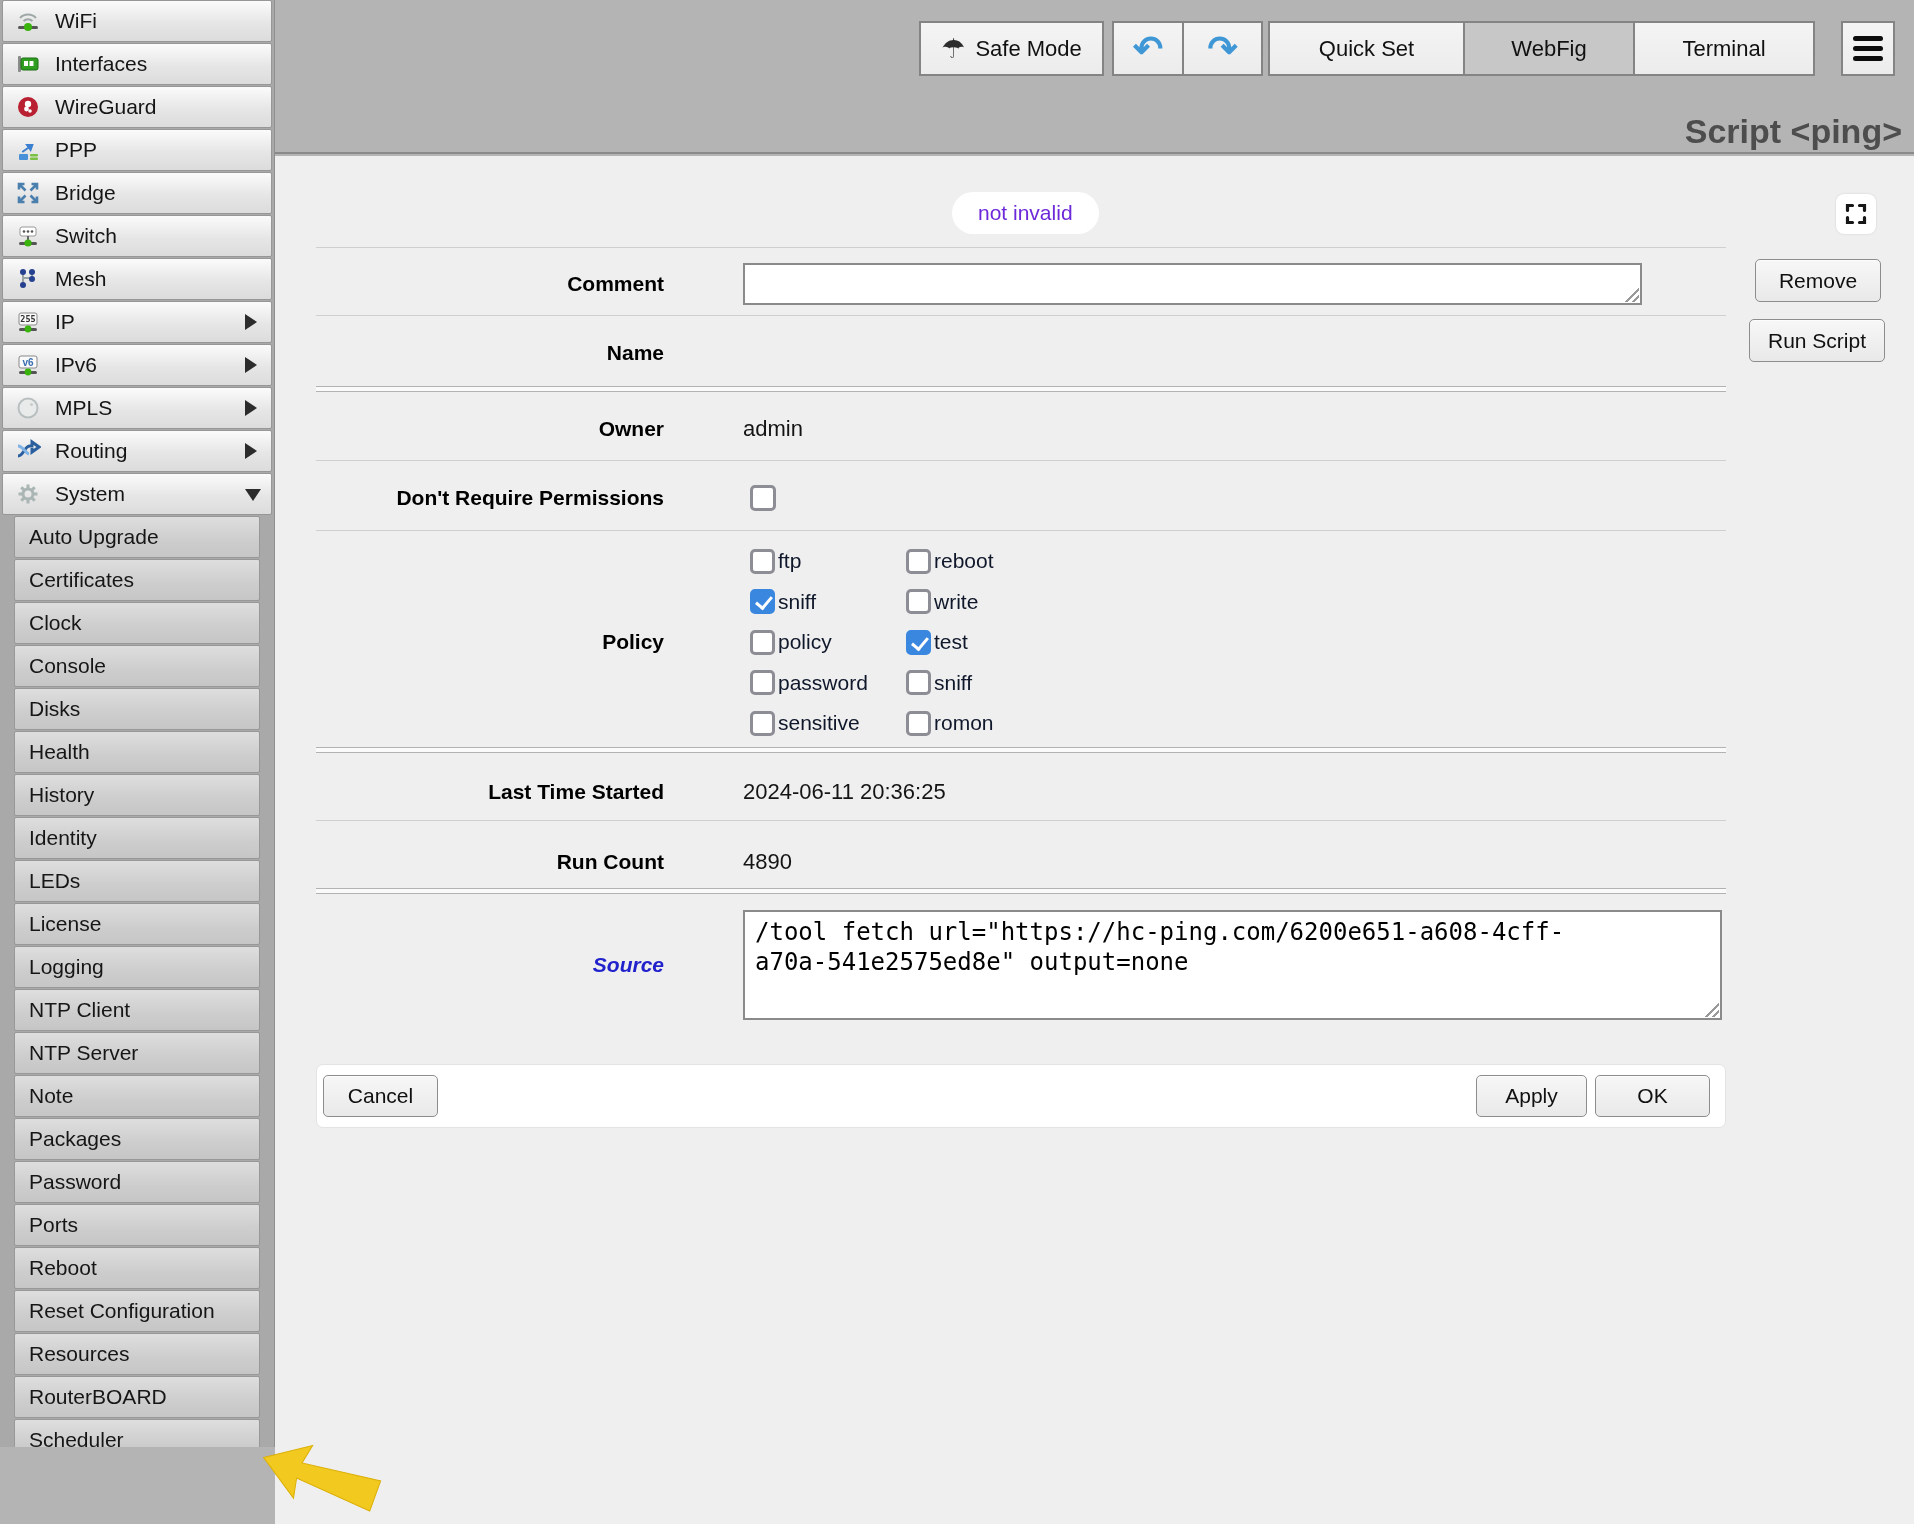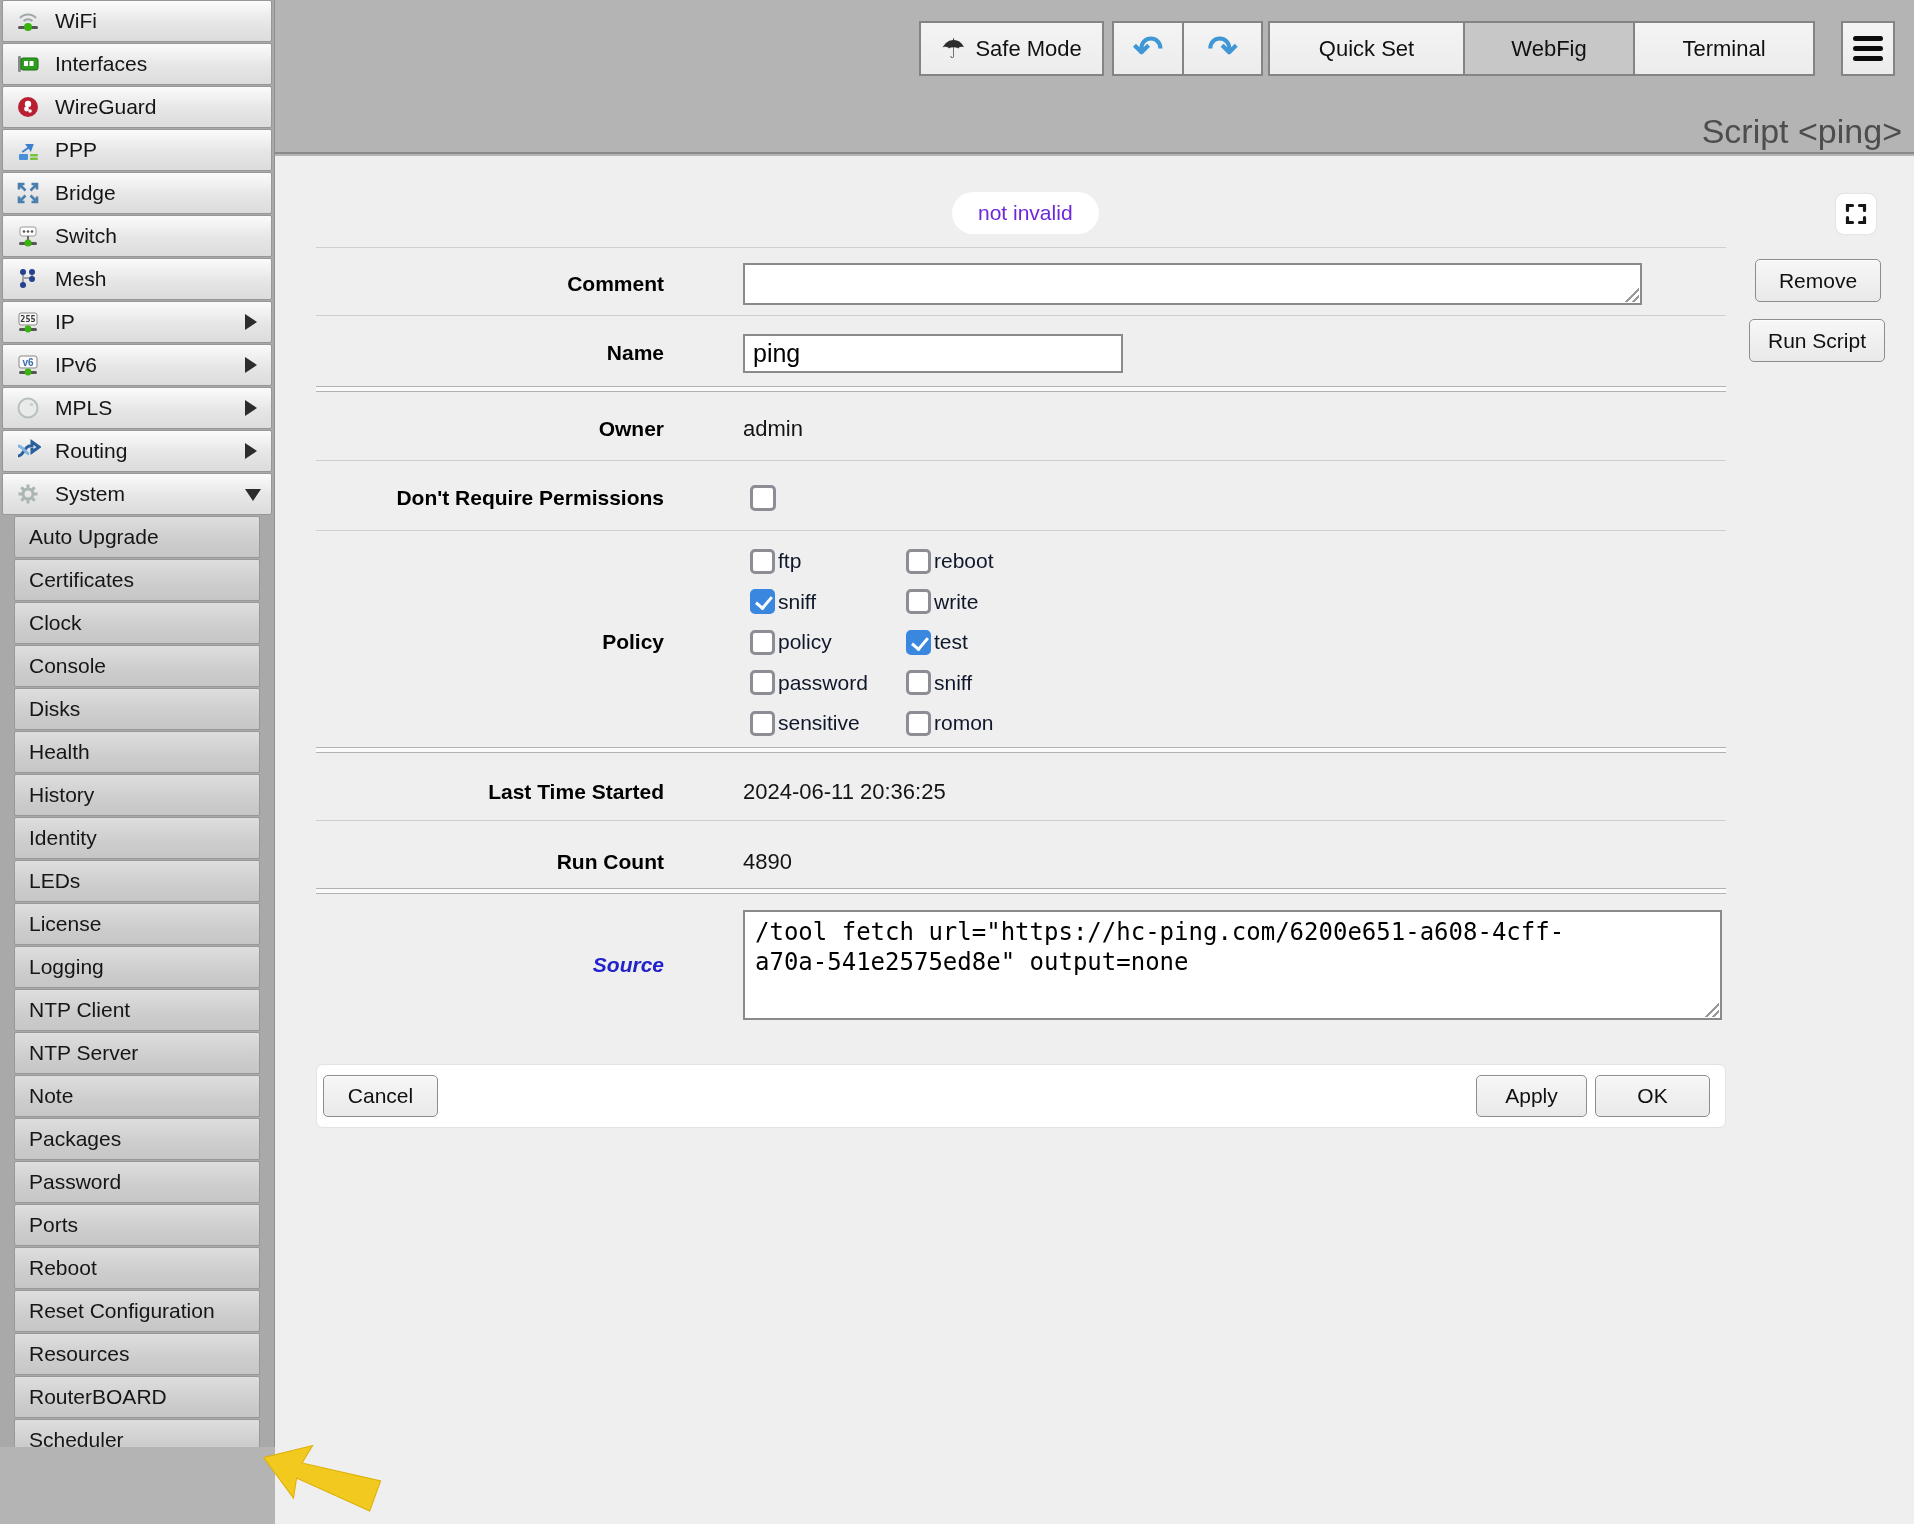--- a/index.html
+++ b/index.html
@@ -28,21 +28,21 @@
   
   .topbar{position:absolute;left:275px;top:0;width:1639px;height:154px;background:#b4b4b4;
           border-bottom:2px solid #8a8a8a;box-sizing:border-box;z-index:1;}
   .tbtn{position:absolute;top:21px;height:55px;border:2px solid #848484;background:linear-gradient(#f4f4f4,#ececec);
         display:flex;align-items:center;justify-content:center;font-size:22px;box-sizing:border-box;cursor:pointer;}
   .tbtn.active{background:#c7c7c7;}
   .umb{font-size:27px;margin-right:10px;color:#2d2d2d;}
   .arrow-glyph{font-size:36px;font-weight:bold;color:#3f97d6;line-height:1;}
   .burger{display:flex;flex-direction:column;gap:5px;}
   .burger span{display:block;width:30px;height:5px;background:#0c0c0c;border-radius:2.5px;}
-  .page-title{position:absolute;right:12px;top:112px;font-size:34px;font-weight:normal;color:#4d4d4d;}
+  .page-title{position:absolute;right:12px;top:112px;font-size:34px;font-weight:bold;color:#4d4d4d;}
 
   
   .main{position:absolute;left:275px;top:156px;width:1639px;height:1368px;background:#efefef;}
   .sep{position:absolute;left:41px;width:1410px;height:1px;background:#cfcfcf;}
   .sep2{position:absolute;left:41px;width:1410px;height:4px;background:#fafafa;
         border-top:1px solid #b2b2b2;border-bottom:1px solid #b2b2b2;box-sizing:content-box;}
   .flabel{position:absolute;left:0;width:389px;text-align:right;font-size:21px;font-weight:bold;
           color:#000;height:28px;line-height:28px;}
   .fvalue{position:absolute;left:468px;font-size:22px;height:28px;line-height:28px;color:#141414;}
   .badge{position:absolute;left:677px;top:36px;height:42px;border-radius:21px;background:#ffffff;
@@ -354,21 +354,20 @@
     <div class="sep" style="top:664px;"></div>
     <div class="sep2" style="top:732px;"></div>
 
     <div class="flabel" style="top:114px;">Comment</div>
     <div class="ta-wrap" style="left:468px;top:107px;width:899px;height:42px;">
       <textarea class="txt" style="width: 899px; height: 42px; font-size: 21px; padding: 6px 10px;"></textarea>
       <div class="grip"></div>
     </div>
 
     <div class="flabel" style="top:183px;">Name</div>
-    <input class="txt" style="position: absolute; left: 468px; top: 178px; width: 380px; height: 39px; font-size: 25px; padding: 0px 8px;" value="ping">
 
     <div class="flabel" style="top:259px;">Owner</div>
     <div class="fvalue" style="top:259px;">admin</div>
 
     <div class="flabel" style="top:328px;">Don't Require Permissions</div>
     <div class="cb" style="position:absolute;left:475px;top:329px;width:26px;height:26px;"></div>
 
     <div class="flabel" style="top:472px;">Policy</div>
     <div class="policy-grid">
       <div class="pol-item">

